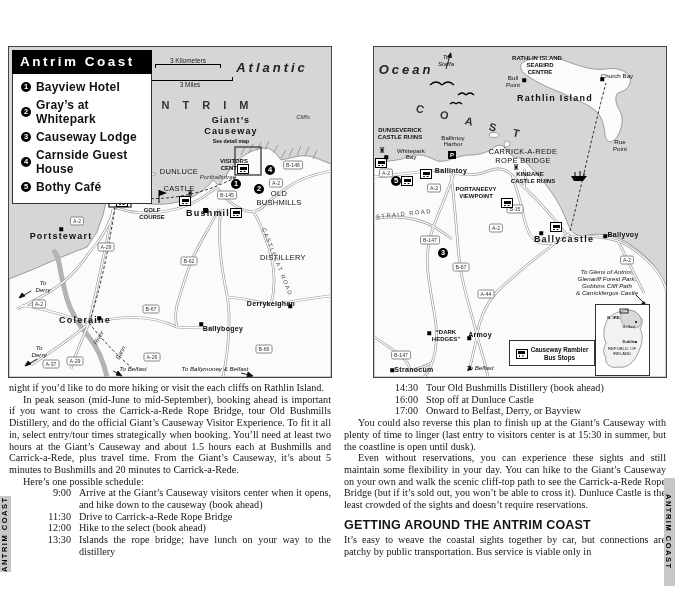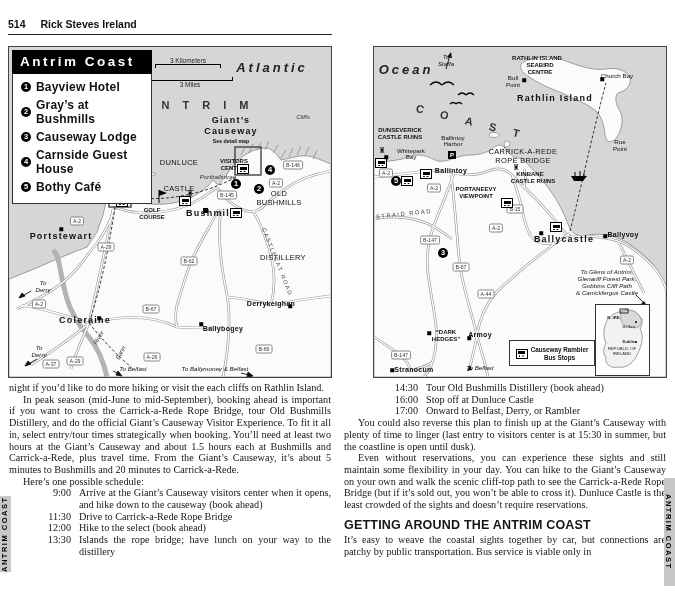--- a/index.html
+++ b/index.html
@@ -86,24 +86,20 @@
   .tab span{display:block;}
   #tab-left{left:0;top:496px;height:76px;}
   #tab-left span{writing-mode:vertical-rl;transform:rotate(180deg);height:76px;}
   #tab-right{right:0;top:478px;height:108px;}
   #tab-right span{writing-mode:vertical-rl;height:108px;}
 </style>
 </head>
 <body>
 
 <div class="page" id="page-left">
-  <div class="hdr left">
-    <span class="pgnum">514</span>
-    <span class="title">Rick Steves Ireland</span>
-  </div>
 
   <div class="map" id="map-left">
     <svg width="322" height="330" viewBox="0 0 322 330">
       <rect x="0" y="0" width="322" height="330" fill="#d6d6d6"></rect>
       <path fill="#fbfbfa" stroke="#888" stroke-width="0.8" d="M0,232 L25,222 48,212 65,205 78,200 88,185 94,168 97,155 100,143 C101,138 103,134 106,133 C110,131 114,134 116,140 L119,150 C122,154 128,156 142,157 C156,158 166,156 176,153 C186,150 197,142 204,133 C206,135 208,137 209,138 C212,135 216,131 220,124 C224,118 228,113 233,110 C240,105 248,101 256,101 C262,101 266,105 272,113 C278,112 284,110 291,109 C298,108 305,110 312,113 L322,117 L322,330 L0,330 Z"></path>
       <g fill="#fbfbfa" stroke="#888" stroke-width="0.7">
         <ellipse cx="100" cy="122" rx="6" ry="2"></ellipse>
           <ellipse cx="115" cy="124" rx="5" ry="1.8"></ellipse>
         <ellipse cx="130" cy="126" rx="4" ry="1.5"></ellipse>
           <ellipse cx="144" cy="127" rx="3" ry="1.2"></ellipse>
@@ -177,21 +173,21 @@
     <div id="labels-left">
         <div class="lbl ocean" style="left: 263px; top: 21px; transform: translate(-50%, -50%);">Atlantic</div>
         <div class="lbl region" style="left: 192px; top: 58px; transform: translate(-50%, -50%); letter-spacing: 13px;">ANTRIM</div>
         <div class="lbl town-big" style="left: 222px; top: 73px; transform: translate(-50%, -50%);">Giant’s</div>
         <div class="lbl town-big" style="left: 222px; top: 84px; transform: translate(-50%, -50%);">Causeway</div>
         <div class="lbl note" style="left: 222px; top: 95px; transform: translate(-50%, -50%);">See detail map</div>
         <div class="lbl small-it" style="left: 294px; top: 70px; transform: translate(-50%, -50%);">Cliffs</div>
         <div class="lbl small-it" style="left: 120px; top: 113px; transform: translate(-50%, -50%);">Skerries Islands</div>
         <div class="lbl town-big" style="left: 78px; top: 139px; transform: translate(-50%, -50%);">Portrush</div>
         <div class="lbl note" style="left: 74px; top: 150px; transform: translate(-50%, -50%);">See detail map</div>
-        <div class="lbl sight" style="left: 170px; top: 116px; transform: translate(-50%, -50%);">DUNLUCE</div>
+        <div class="lbl sight" style="left: 170px; top: 125px; transform: translate(-50%, -50%);">DUNLUCE</div>
         <div class="lbl sight" style="left: 170px; top: 142px; transform: translate(-50%, -50%);">CASTLE</div>
         <div class="lbl castle" style="left: 181px; top: 147px; transform: translate(-50%, -50%);">♜</div>
         <div class="lbl sight-sm" style="left: 143px; top: 163px; transform: translate(-50%, -50%);">GOLF</div>
         <div class="lbl sight-sm" style="left: 143px; top: 170px; transform: translate(-50%, -50%);">COURSE</div>
         <div class="lbl town-big" style="left: 52px; top: 189px; transform: translate(-50%, -50%);">Portstewart</div>
         <div class="lbl sight-sm" style="left: 225px; top: 114px; transform: translate(-50%, -50%);">VISITORS</div>
         <div class="lbl sight-sm" style="left: 224px; top: 121px; transform: translate(-50%, -50%);">CENTER</div>
         <div class="lbl small-it" style="left: 209px; top: 130px; transform: translate(-50%, -50%);">Portballintrae</div>
         <div class="lbl sight" style="left: 270px; top: 147px; transform: translate(-50%, -50%);">OLD</div>
         <div class="lbl sight" style="left: 270px; top: 156px; transform: translate(-50%, -50%);">BUSHMILLS</div>
@@ -237,21 +233,21 @@
 
     <div class="legend">
       <div class="legend-title">Antrim Coast</div>
       <div class="legend-body" id="legend-items">
           <div class="leg-row">
             <div class="leg-num">1</div>
             <div class="leg-txt">Bayview Hotel</div>
           </div>
           <div class="leg-row">
             <div class="leg-num">2</div>
-            <div class="leg-txt">Gray’s at Bushmills</div>
+            <div class="leg-txt">Gray’s at Whitepark</div>
           </div>
           <div class="leg-row">
             <div class="leg-num">3</div>
             <div class="leg-txt">Causeway Lodge</div>
           </div>
           <div class="leg-row">
             <div class="leg-num">4</div>
             <div class="leg-txt">Carnside Guest House</div>
           </div>
           <div class="leg-row">
@@ -453,21 +449,21 @@
         <div class="sched-row">
           <div class="sched-time">14:30</div>
           <div class="sched-desc">Tour Old Bushmills Distillery (book ahead)</div>
         </div>
         <div class="sched-row">
           <div class="sched-time">16:00</div>
           <div class="sched-desc">Stop off at Dunluce Castle</div>
         </div>
         <div class="sched-row">
           <div class="sched-time">17:00</div>
-          <div class="sched-desc">Onward to Belfast, Derry, or Rambler</div>
+          <div class="sched-desc">Onward to Belfast, Derry, or Bayview</div>
         </div>
       </div>
     <p class="ind">You could also reverse this plan to finish up at the Giant’s Causeway with plenty of time to linger (last entry to visitors center is at 15:30 in summer, but the coastline is open until dusk).</p>
     <p class="ind">Even without reservations, you can experience these sights and still maintain some flexibility in your day. You can hike to the Giant’s Causeway on your own and walk the scenic cliff-top path to see the Carrick-a-Rede Rope Bridge (but if it’s sold out, you won’t be able to cross it). Dunluce Castle is the least crowded of the sights and doesn’t require reservations.</p>
     <div class="sect-head">GETTING AROUND THE ANTRIM COAST</div>
     <p>It’s easy to weave the coastal sights together by car, but connections are patchy by public transportation. Bus service is viable only in</p>
   </div>
 </div>
 
 <div class="tab" id="tab-left">

